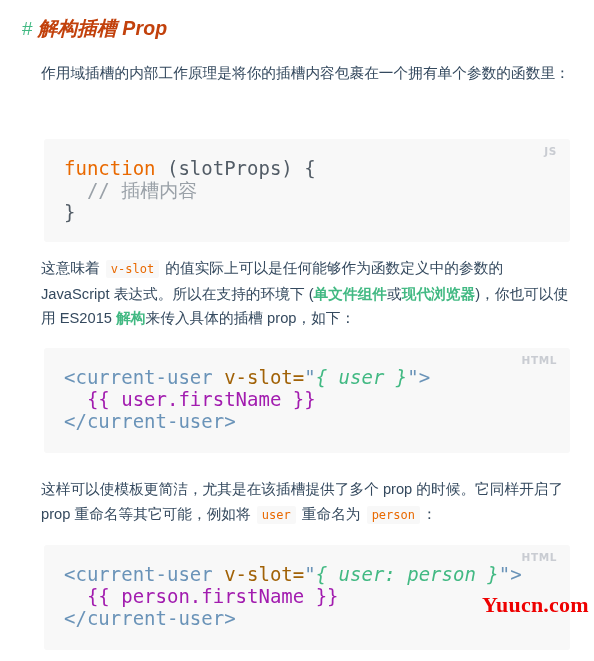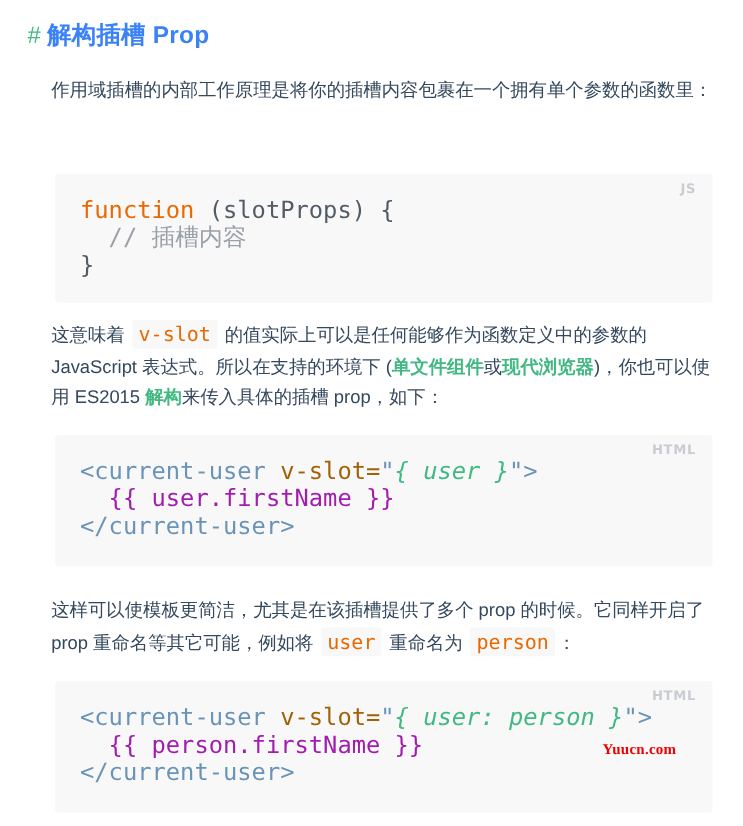--- a/index.html
+++ b/index.html
@@ -38,21 +38,22 @@
     letter-spacing: 0.2px;
     white-space: nowrap;
   }
   .heading .hash {
     color: #42b983;
     font-weight: normal;
     margin-right: 5px;
     font-size: 19px;
   }
   .heading .htext {
-    color: #3b82f6;
+    color: #c2410c;
+    font-style: italic;
   }
 
   
   .para {
     position: absolute;
     left: 41px;
     width: 530px;
     font-size: 14.7px;
     line-height: 24.5px;
     color: #34495e;
@@ -66,21 +67,21 @@
   .ilink {
     color: #42b983;
     font-weight: bold;
     text-decoration: none;
   }
 
   code.inline {
     font-family: "DejaVu Sans Mono", "Liberation Mono", monospace;
     background-color: #f8f8f8;
     color: #e96900;
-    font-size: 16px;
+    font-size: 12px;
     padding: 2px 5px;
     border-radius: 2px;
     margin: 0 2px;
     white-space: nowrap;
   }
 
   
   .codeblock {
     position: absolute;
     left: 44px;
@@ -125,21 +126,21 @@
   .t-string   { color: #42b983; font-style: italic; }
   .t-punct    { color: #6a93b8; }
   .t-mustache { color: #a21caf; }
 
   
   .watermark {
     position: absolute;
     left: 482px;
     top: 592px;
     font-family: "Liberation Serif", "DejaVu Serif", serif;
-    font-size: 12px;
+    font-size: 22px;
     font-weight: bold;
     color: #ee0000;
     letter-spacing: 0.2px;
     white-space: nowrap;
   }
 </style>
 </head>
 <body>
 
 <div class="page">

